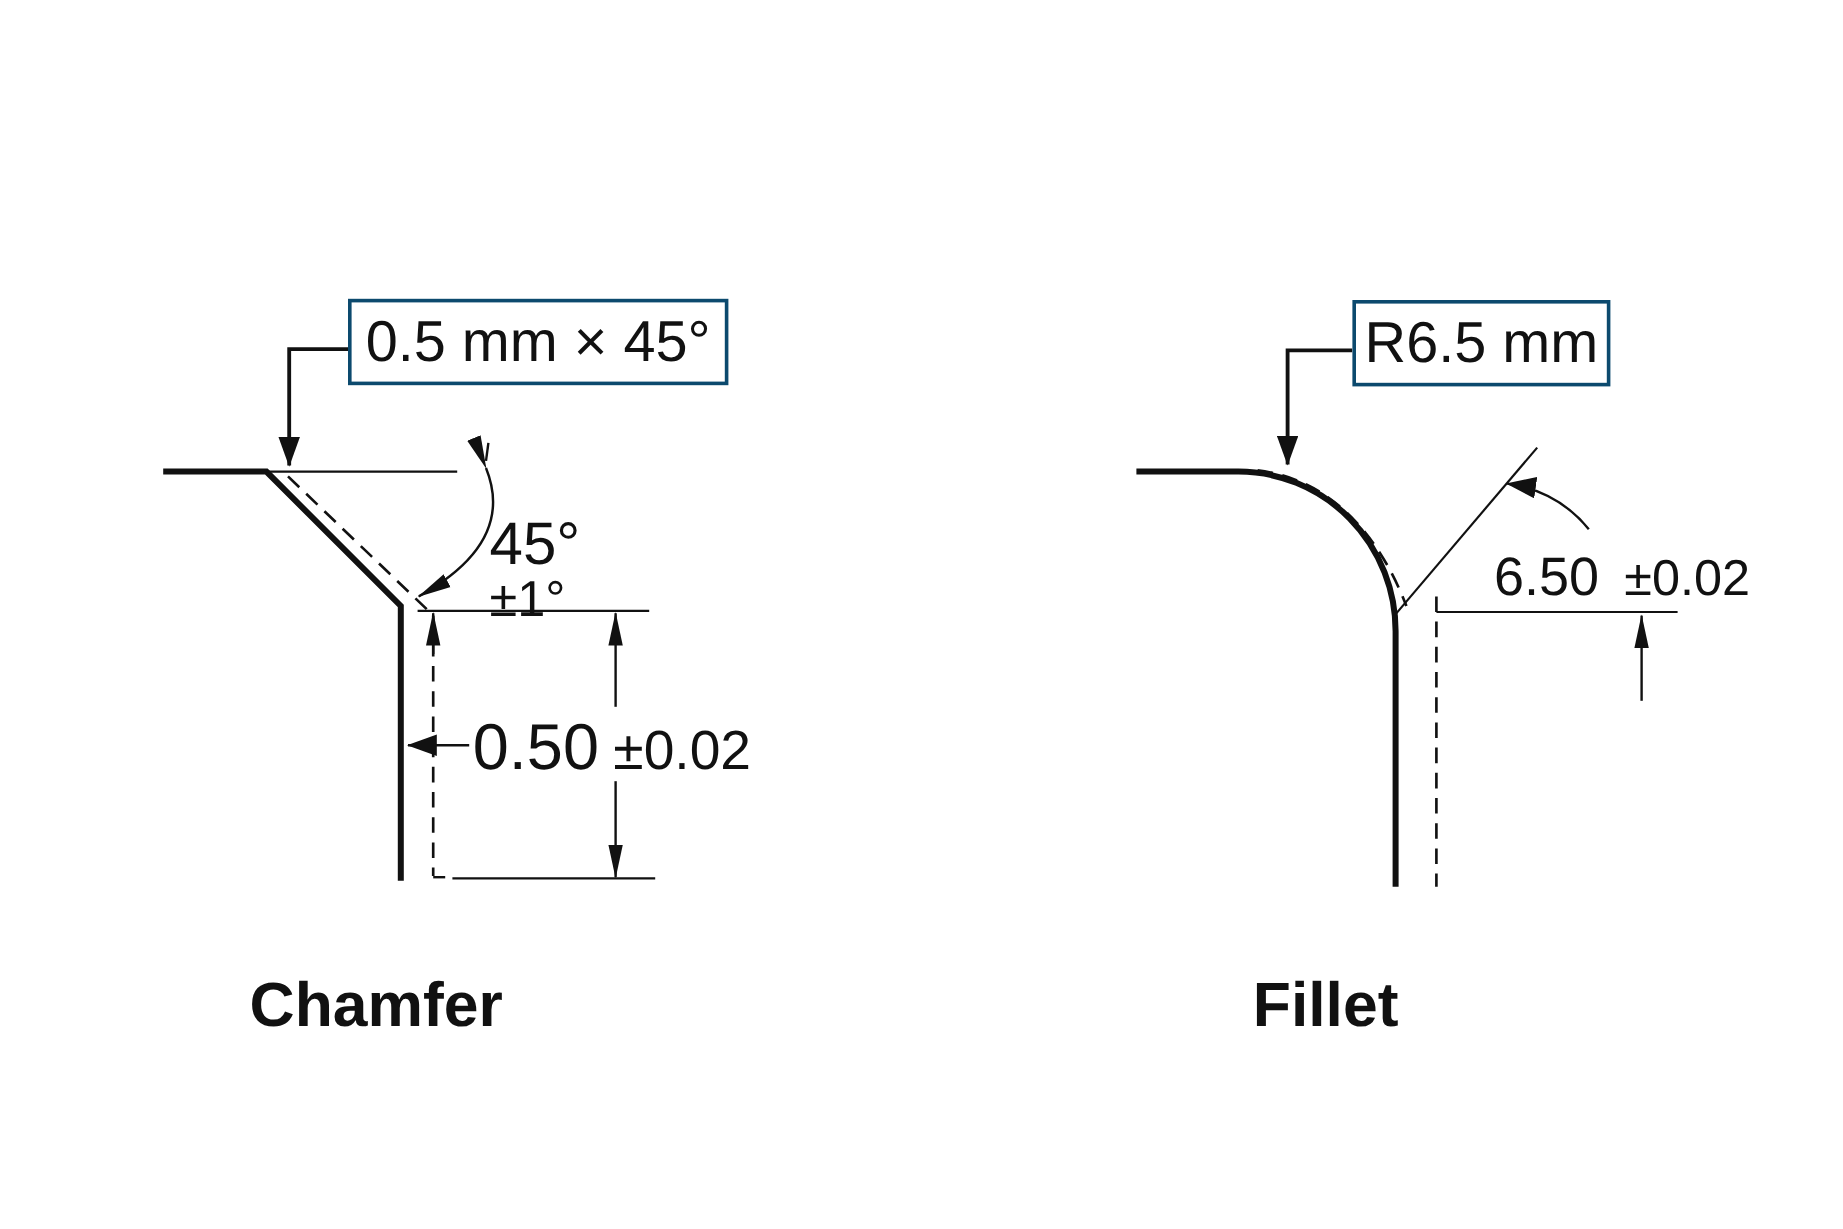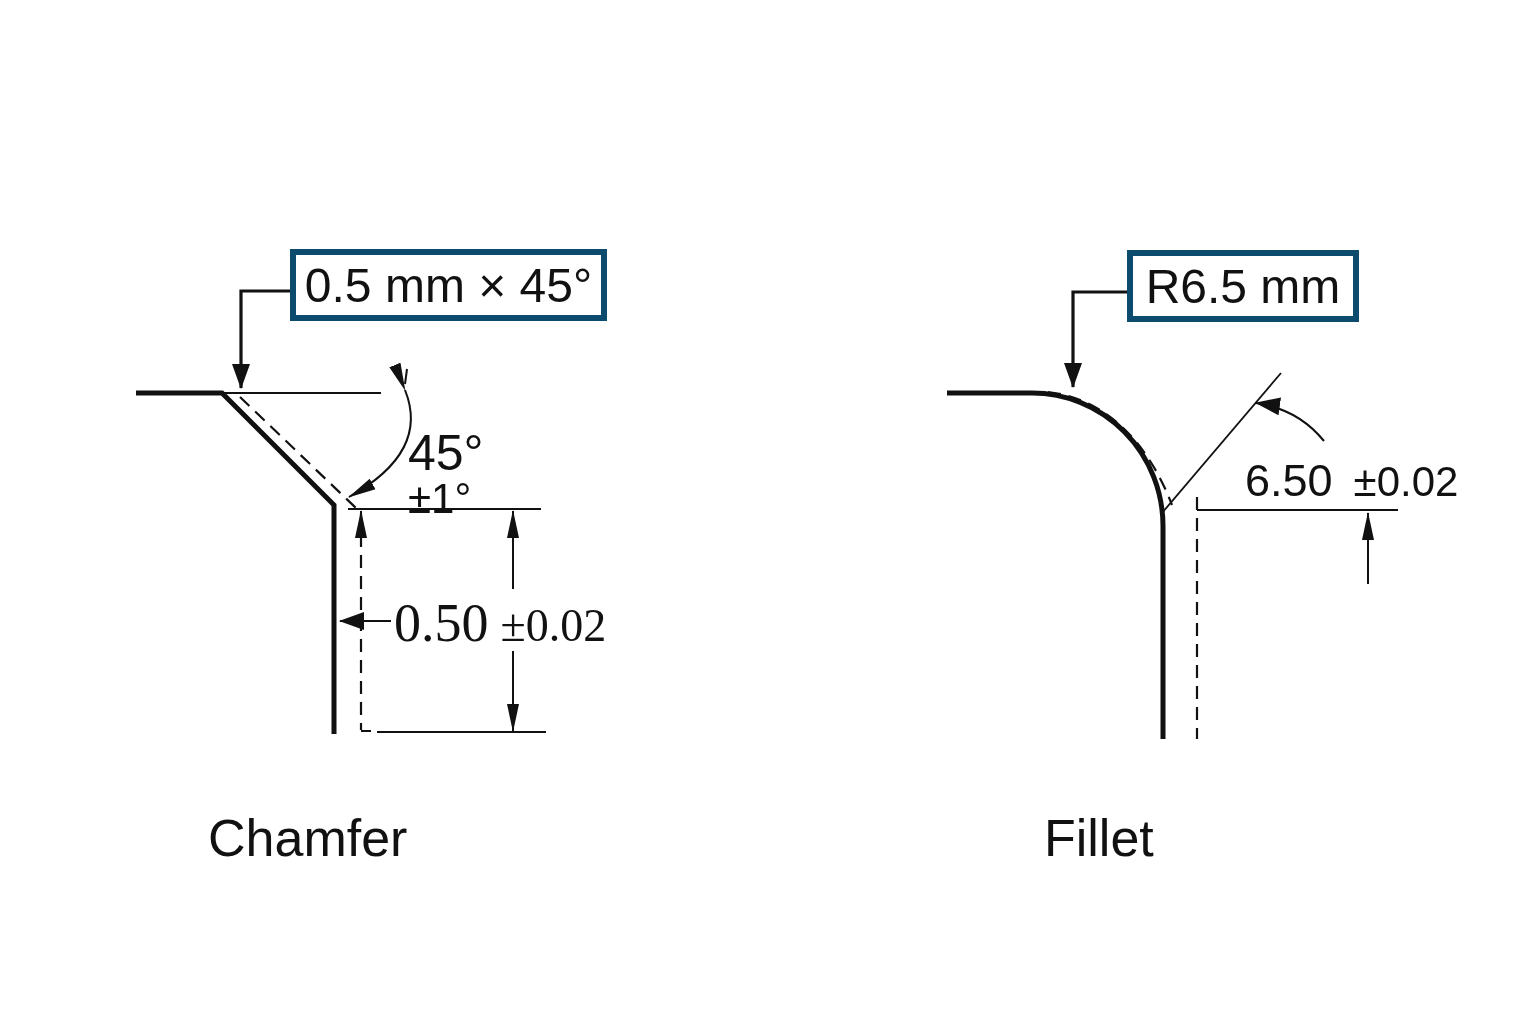--- a/index.html
+++ b/index.html
@@ -16,21 +16,21 @@
     font-family: "Liberation Sans", sans-serif;
     color: #111111;
   }
   #linework {
     position: absolute;
     left: 0;
     top: 0;
   }
   .callout-box {
     position: absolute;
-    border: 6px solid #0c4a6e;
+    border: 3px solid #0c4a6e;
     background: #ffffff;
     display: flex;
     align-items: center;
     justify-content: center;
     font-size: 48px;
     white-space: nowrap;
     box-sizing: border-box;
   }
   .dim-text {
     position: absolute;
@@ -39,39 +39,40 @@
     white-space: nowrap;
     line-height: 1;
   }
   .dim-text .val { }
   .dim-text .tol { margin-left: 12px; }
 
   #angle-dim   { left: 396px; top: 428px; flex-direction: column; }
   #angle-dim .val { font-size: 50px; }
   #angle-dim .tol { font-size: 42px; }
 
-  #depth-dim   { left: 394px; top: 596px; font-family: Liberation Serif, serif; }
+  #depth-dim   { left: 394px; top: 596px; }
   #depth-dim .val { font-size: 54px; }
   #depth-dim .tol { font-size: 46px; }
 
   #radius-dim  { left: 1245px; top: 458px; gap: 12px; }
   #radius-dim .val { font-size: 45px; }
   #radius-dim .tol { font-size: 42px; margin-left: 9px; }
 
   .caption {
     position: absolute;
     font-size: 52px;
     line-height: 1;
     white-space: nowrap;
+    font-weight: bold;
   }
   #caption-chamfer { left: 208px; top: 812px; }
   #caption-fillet  { left: 1044px; top: 812px; }
 
   #chamfer-callout { left: 290px; top: 249px; width: 317px; height: 72px; }
-  #fillet-callout  { left: 1127px; top: 250px; width: 232px; height: 72px; }
+  #fillet-callout  { left: 1127px; top: 250px; width: 215px; height: 72px; }
 </style>
 </head>
 <body>
 
 <div id="canvas">
 
   <svg id="linework" width="1536" height="1024" viewBox="0 0 1536 1024" fill="none" stroke="#111111">
     <defs>
       <marker id="ah" orient="auto" markerUnits="userSpaceOnUse" markerWidth="28" markerHeight="14" viewBox="0 0 28 14" refX="27" refY="7">
         <path d="M28,7 L0,1 L0,13 Z" fill="#111111" stroke="none"></path>

